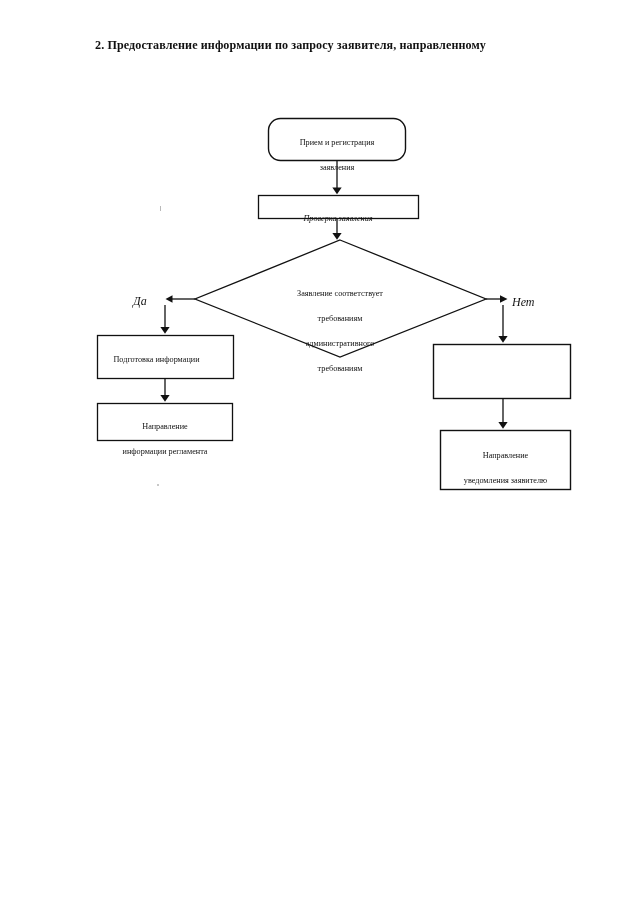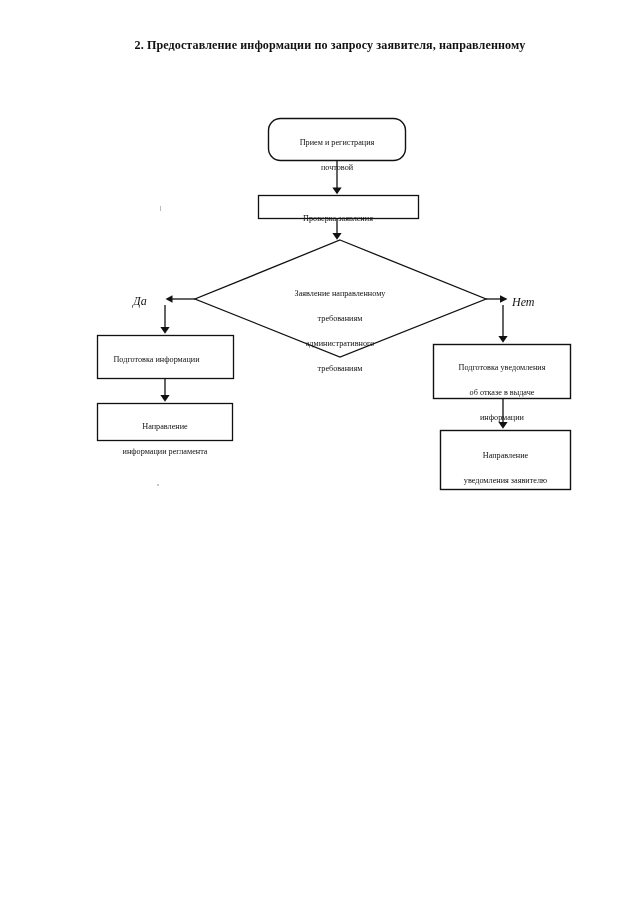--- a/index.html
+++ b/index.html
@@ -24,21 +24,21 @@
     height: 905px;
     background: #ffffff;
   }
 
   
   #doc-title {
     position: absolute;
     left: 95px;
     top: 38px;
     width: 470px;
-    text-align: center;
+    text-align: left;
     font-size: 12.1px;
     line-height: 15.5px;
     font-weight: 700;
     letter-spacing: 0.1px;
     color: #111111;
   }
   #doc-title .l2 { display: block; }
 
   
   #flowchart {
@@ -66,21 +66,21 @@
     font-family: "Liberation Serif", "DejaVu Serif", serif;
     white-space: pre-line;
     pointer-events: none;
   }
   .node-text .ln { display: block; }
 
   #t-priem {
     left: 268px; top: 124px; width: 138px;
   }
   #t-proverka {
-    left: 258px; top: 200px; width: 160px;
+    left: 258px; top: 200px; width: 160px; font-style: italic;
   }
   #t-decision {
     left: 255px; top: 275px; width: 170px;
   }
   #t-podg-info {
     left: 97px; top: 341px; width: 119px;
   }
   #t-napr-info {
     left: 97px; top: 408px; width: 136px;
   }
@@ -156,48 +156,43 @@
 
       <rect x="433.5" y="344.5" width="137" height="54" fill="#ffffff" stroke="#111111" stroke-width="1.4"></rect>
 
       <line x1="503" y1="398.5" x2="503" y2="425" stroke="#111111" stroke-width="1.3" marker-end="url(#arrowDown)"></line>
 
       <rect x="440.5" y="430.5" width="130" height="59" fill="#ffffff" stroke="#111111" stroke-width="1.4"></rect>
     </svg>
 
     <div class="node-text" id="t-priem">
       <span class="ln">Прием и регистрация</span>
-      <span class="ln">почтовой</span>
+      <span class="ln">заявления</span>
     </div>
 
     <div class="node-text" id="t-proverka">
       <span class="ln">Проверка заявления</span>
     </div>
 
     <div class="node-text" id="t-decision">
-      <span class="ln">Заявление направленному</span>
+      <span class="ln">Заявление соответствует</span>
       <span class="ln">требованиям</span>
       <span class="ln">административного</span>
       <span class="ln">требованиям</span>
     </div>
 
     <div class="node-text" id="t-podg-info">
       <span class="ln">Подготовка информации</span>
     </div>
 
     <div class="node-text" id="t-napr-info">
       <span class="ln">Направление</span>
       <span class="ln">информации регламента</span>
     </div>
 
-    <div class="node-text" id="t-podg-uved">
-      <span class="ln">Подготовка уведомления</span>
-      <span class="ln">об отказе в выдаче</span>
-      <span class="ln">информации</span>
-    </div>
 
     <div class="node-text" id="t-napr-uved">
       <span class="ln">Направление</span>
       <span class="ln">уведомления  заявителю</span>
     </div>
 
     <div class="branch-label" id="lbl-yes">Да</div>
     <div class="branch-label" id="lbl-no">Нет</div>
 
     <div class="speck" id="speck-a"></div>

